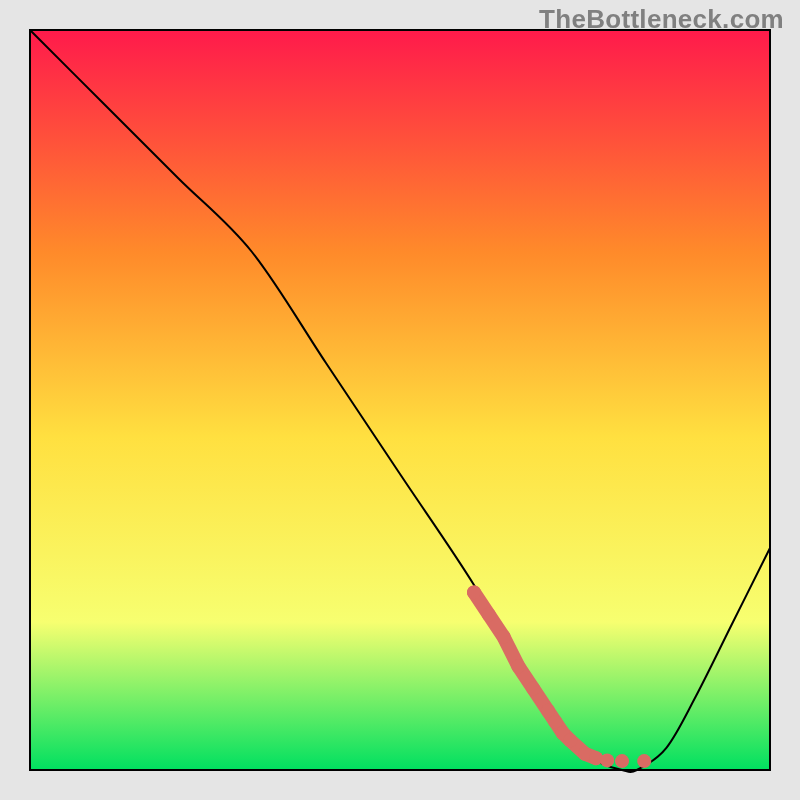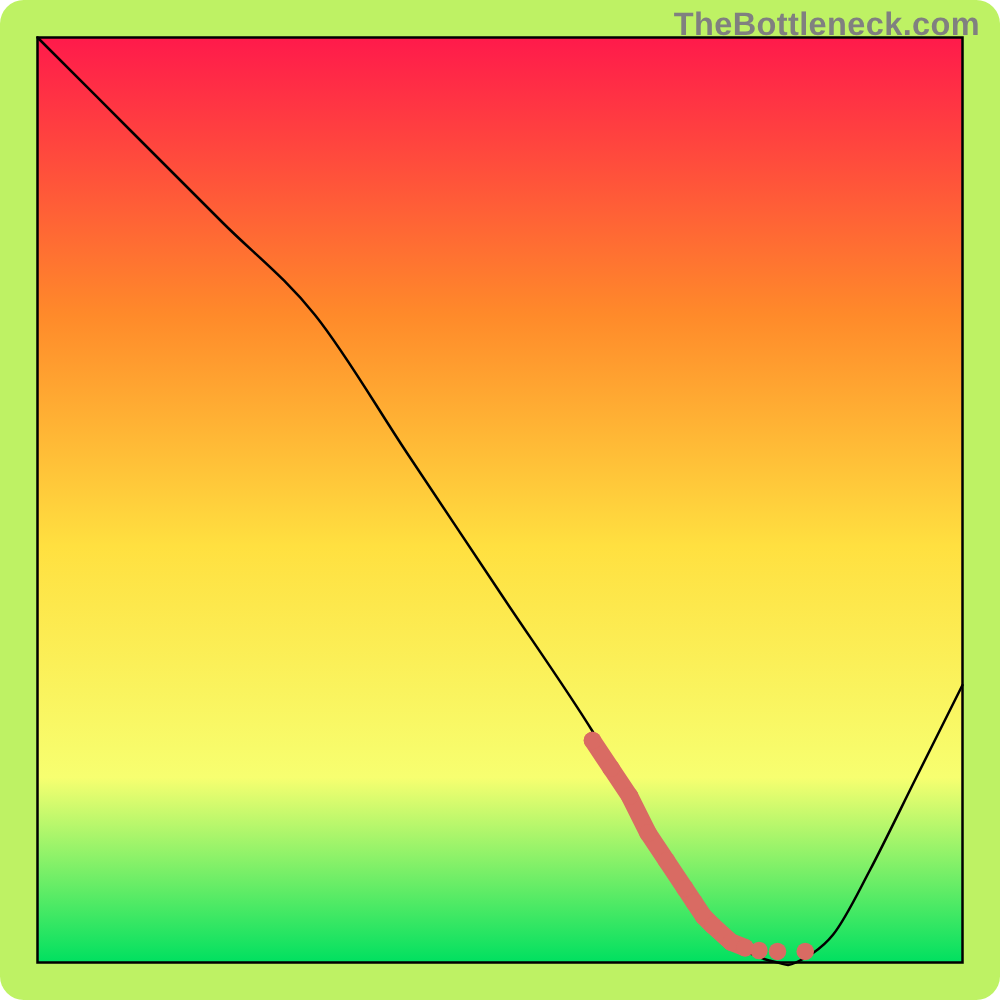--- a/index.html
+++ b/index.html
@@ -7,22 +7,21 @@
     padding: 0;
     width: 800px;
     height: 800px;
     background: #ffffff;
     font-family: Arial, Helvetica, sans-serif;
   }
   .chart-wrap {
     position: relative;
     width: 800px;
     height: 800px;
-    background: #bef264;
-    border-radius: 19px;
+    background: #e5e5e5;
   }
   .watermark {
     position: absolute;
     top: 4px;
     right: 16px;
     font-size: 26px;
     font-weight: 600;
     color: #808080;
     letter-spacing: 0.3px;
     user-select: none;

